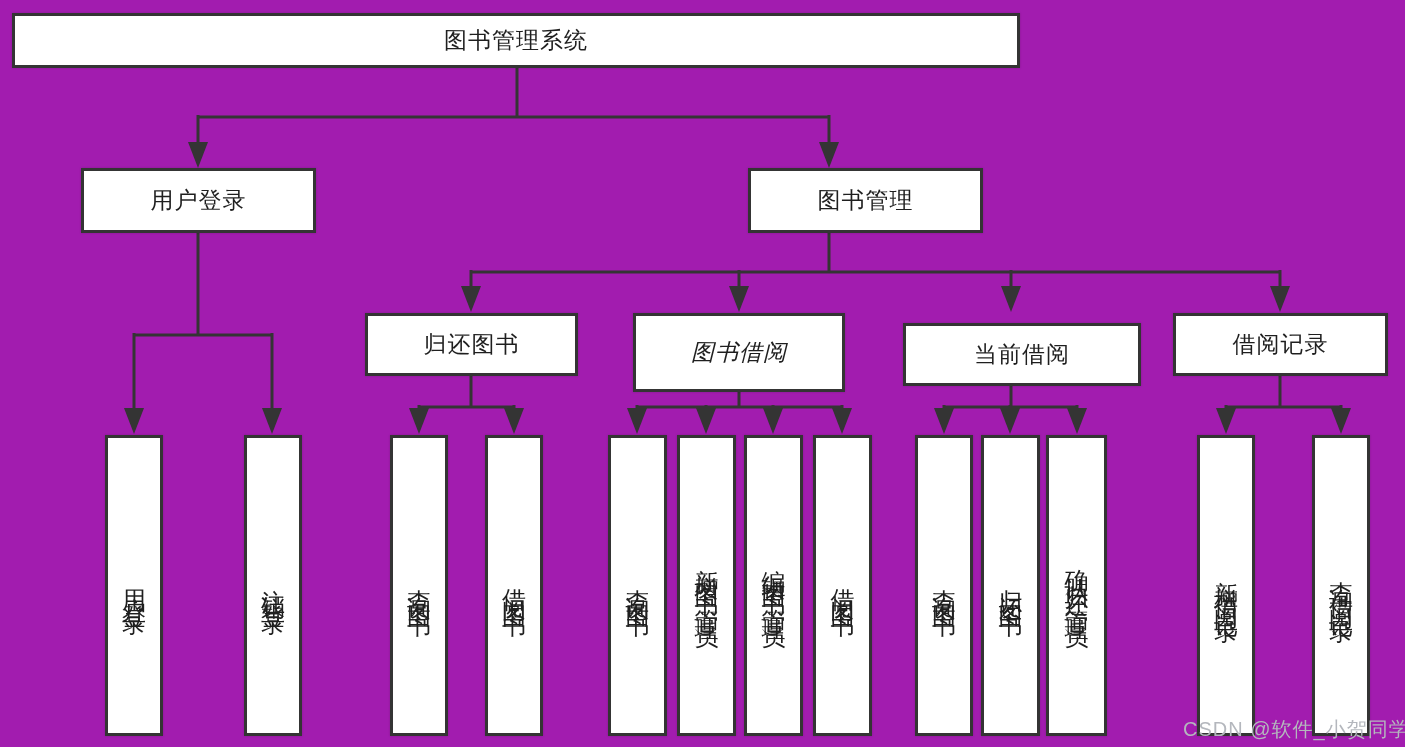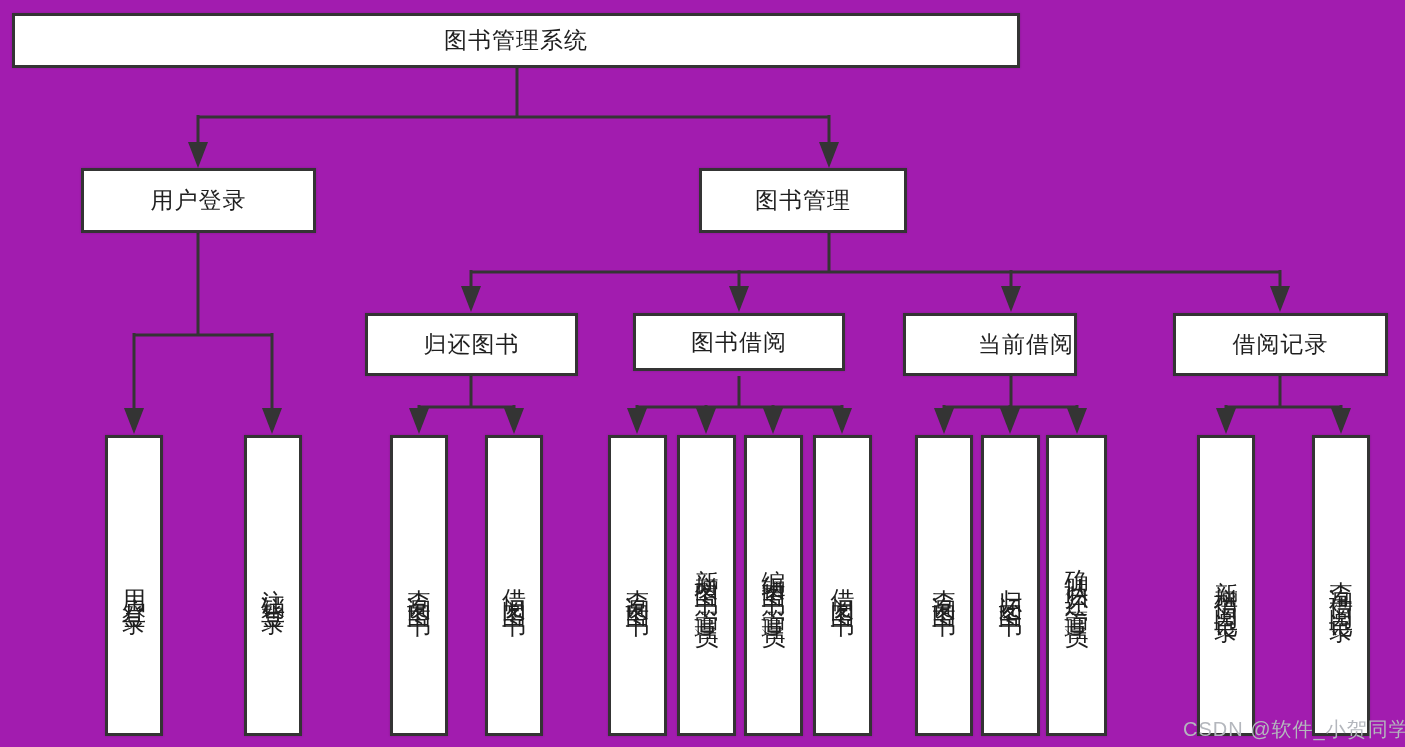--- a/index.html
+++ b/index.html
@@ -88,31 +88,31 @@
     </g>
   </svg>
 
   <div class="box" style="left:12px; top:13px; width:1008px; height:55px;">
     <span class="hlabel">图书管理系统</span>
   </div>
 
   <div class="box" style="left:81px; top:168px; width:235px; height:65px;">
     <span class="hlabel">用户登录</span>
   </div>
-  <div class="box" style="left:699px; top:168px; width:208px; height:65px;text-align:center;">
+  <div class="box" style="left:748px; top:168px; width:235px; height:65px;text-align:center;">
     <span class="hlabel">图书管理</span>
   </div>
 
   <div class="box" style="left:365px; top:313px; width:213px; height:63px;">
     <span class="hlabel">归还图书</span>
   </div>
-  <div class="box" style="left:633px; top:313px; width:212px; height:58px;">
+  <div class="box" style="left:633px; top:313px; width:212px; height:79px;font-style:italic;">
     <span class="hlabel">图书借阅</span>
   </div>
-  <div class="box" style="left:903px; top:313px; width:174px; height:63px;justify-content:flex-end;">
+  <div class="box" style="left:903px; top:323px; width:238px; height:63px;">
     <span class="hlabel">当前借阅</span>
   </div>
   <div class="box" style="left:1173px; top:313px; width:215px; height:63px;">
     <span class="hlabel">借阅记录</span>
   </div>
 
   <div class="box" style="left:105px; top:435px; width:58px; height:301px;">
     <span class="vlabel">用户登录</span>
   </div>
   <div class="box" style="left:244px; top:435px; width:58px; height:301px;">

